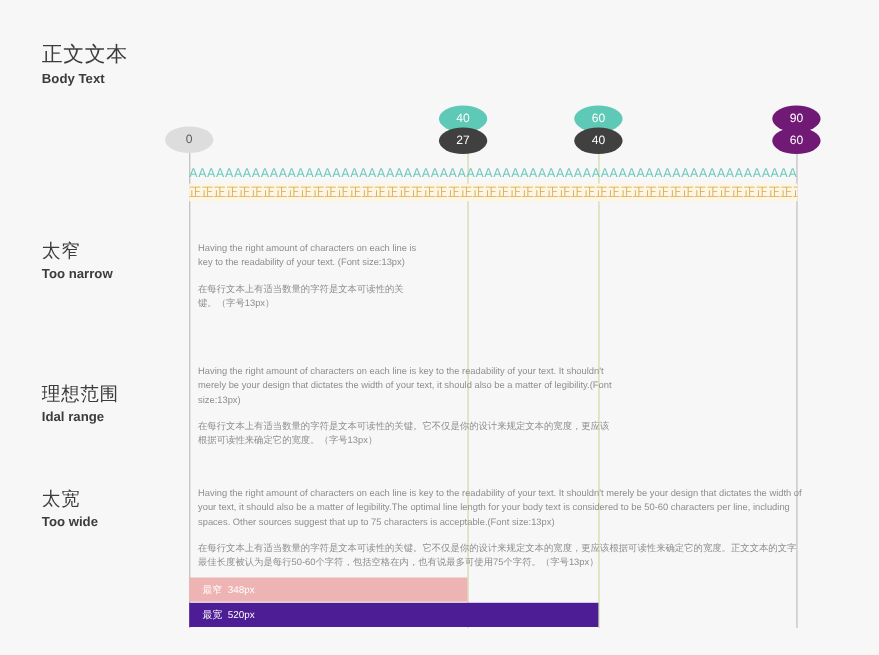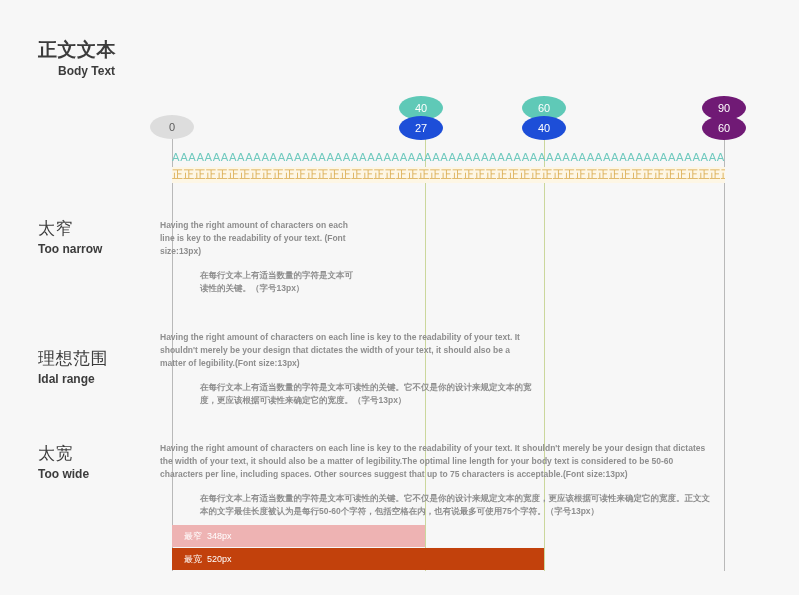--- a/index.html
+++ b/index.html
@@ -15,32 +15,31 @@
   }
 
   
   #page-title-block {
     position: absolute;
     left: 38px;
     top: 38px;
   }
   .title-cn {
     font-size: 19px;
-    font-weight: bold;
+    font-weight: normal;
     color: #3c3c3c;
     line-height: 1.25;
     letter-spacing: 0.5px;
   }
   .title-en {
     font-size: 12px;
     font-weight: bold;
     color: #3c3c3c;
     line-height: 1.3;
     margin-top: 2px;
-    margin-left: 20px;
   }
 
   
   #measure-canvas {
     position: absolute;
     left: 0;
     top: 0;
     width: 799px;
     height: 595px;
   }
@@ -62,21 +61,21 @@
     height: 24px;
     border-radius: 50%;
     color: #ffffff;
     font-size: 11px;
     line-height: 24px;
     text-align: center;
     transform: translateX(-50%);
   }
   .marker.gray   { background: #dddddd; color: #5b5b5b; }
   .marker.teal   { background: #5fc9b7; }
-  .marker.orange { background: #1d4ed8; }
+  .marker.orange { background: #404040; }
   .marker.red    { background: #701a75; }
 
   
   .char-ruler {
     position: absolute;
     overflow: hidden;
     white-space: nowrap;
     font-family: "DejaVu Sans", sans-serif;
   }
   #ruler-latin {
@@ -110,28 +109,27 @@
   }
   .label-en {
     font-size: 12px;
     font-weight: bold;
     color: #3c3c3c;
     line-height: 1.4;
     margin-top: 1px;
   }
   .sample-text {
     position: absolute;
-    left: 160px;
+    left: 180px;
     font-size: 8.5px;
     line-height: 13px;
     color: #8e8e8e;
-    font-weight: bold;
   }
   .sample-text p { margin: 0 0 11px 0; }
-  .sample-text p:last-child { margin-bottom: 0; margin-left: 40px; }
+  .sample-text p:last-child { margin-bottom: 0; }
 
   
   .width-bar {
     position: absolute;
     left: 172px;
     height: 22px;
     background: #eeb3b3;
     color: #ffffff;
     font-size: 9px;
     line-height: 22px;
@@ -190,16 +188,16 @@
         <div class="label-cn">太宽</div>
         <div class="label-en">Too wide</div>
       </div>
       <div class="sample-text" style="top: 442px; width: 552px;">
         <p>Having the right amount of characters on each line is key to the readability of your text. It shouldn't merely be your design that dictates the width of your text, it should also be a matter of legibility.The optimal line length for your body text is considered to be 50-60 characters per line, including spaces. Other sources suggest that up to 75 characters is acceptable.(Font size:13px)</p>
         <p>在每行文本上有适当数量的字符是文本可读性的关键。它不仅是你的设计来规定文本的宽度，更应该根据可读性来确定它的宽度。正文文本的文字最佳长度被认为是每行50-60个字符，包括空格在内，也有说最多可使用75个字符。（字号13px）</p>
       </div>
     </div>
   <div id="width-bars">
       <div class="width-bar" style="top: 525px; width: 253px; background: rgb(238, 179, 179);"><span>最窄</span><span class="bar-value">348px</span></div>
-      <div class="width-bar" style="top: 548px; width: 372px; background: #c2410c;"><span>最宽</span><span class="bar-value">520px</span></div>
+      <div class="width-bar" style="top: 548px; width: 372px; background: #4c1d95;"><span>最宽</span><span class="bar-value">520px</span></div>
     </div>
 
 </div>
 
 </body></html>

